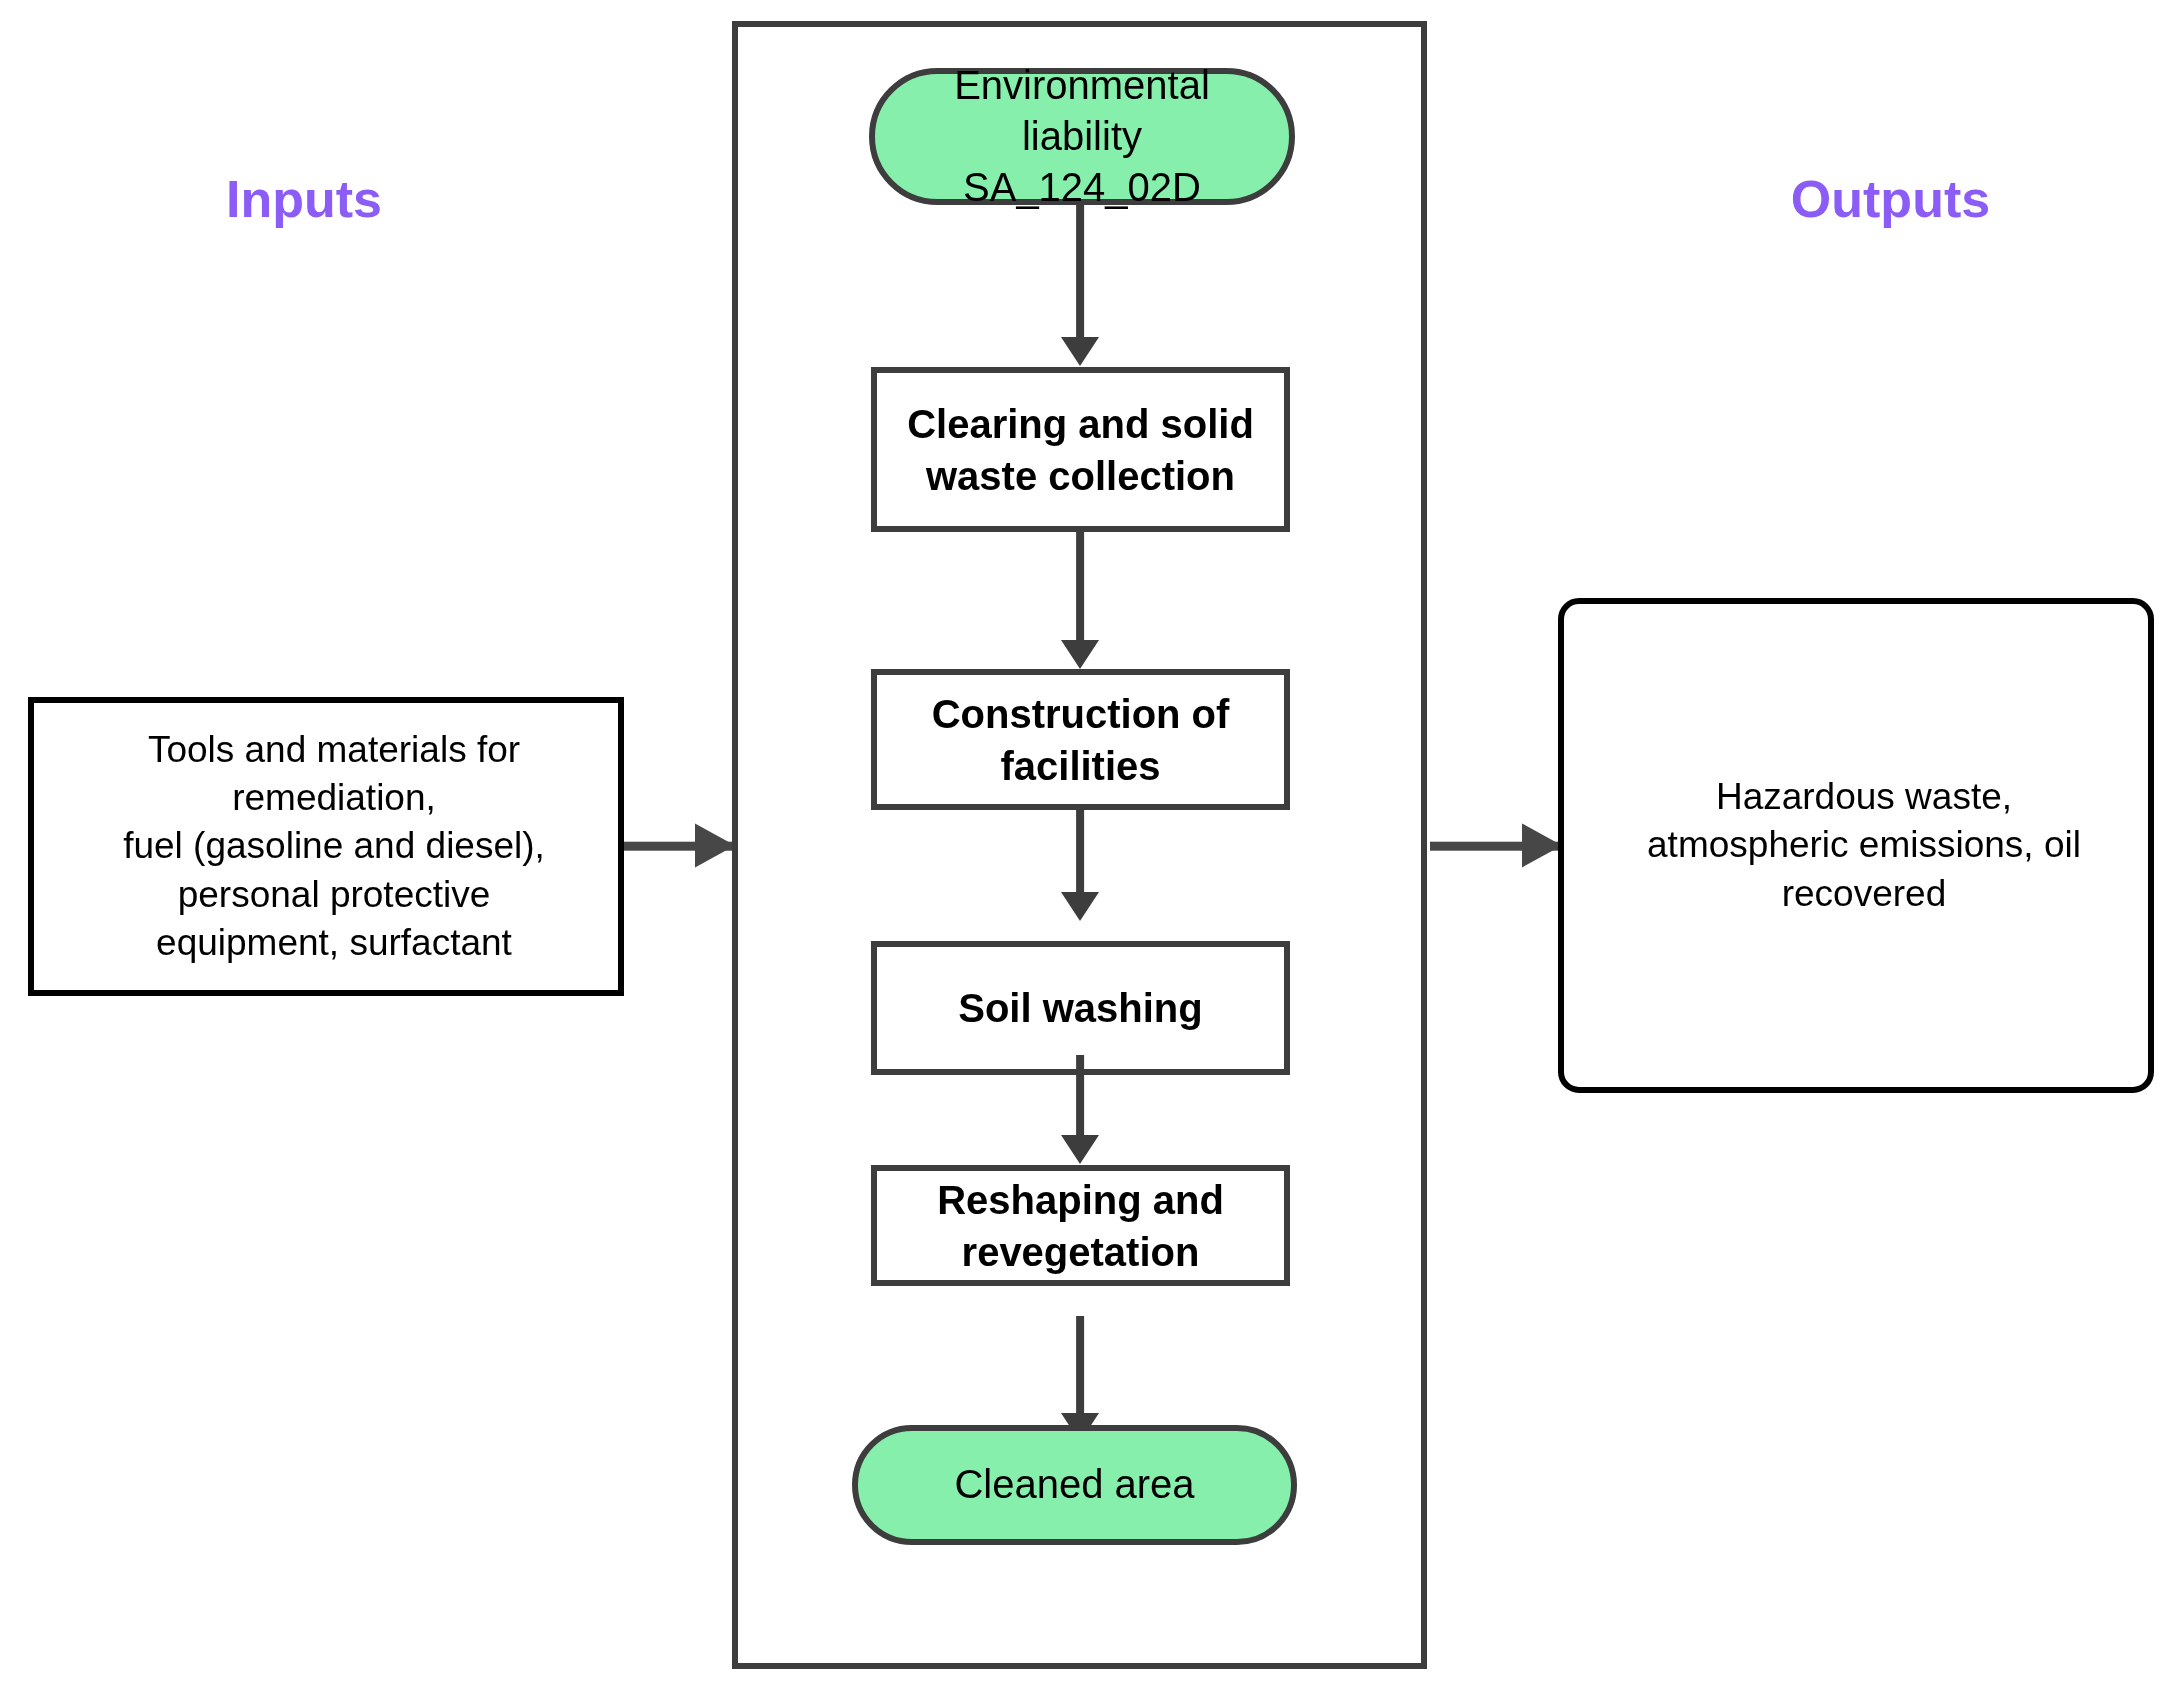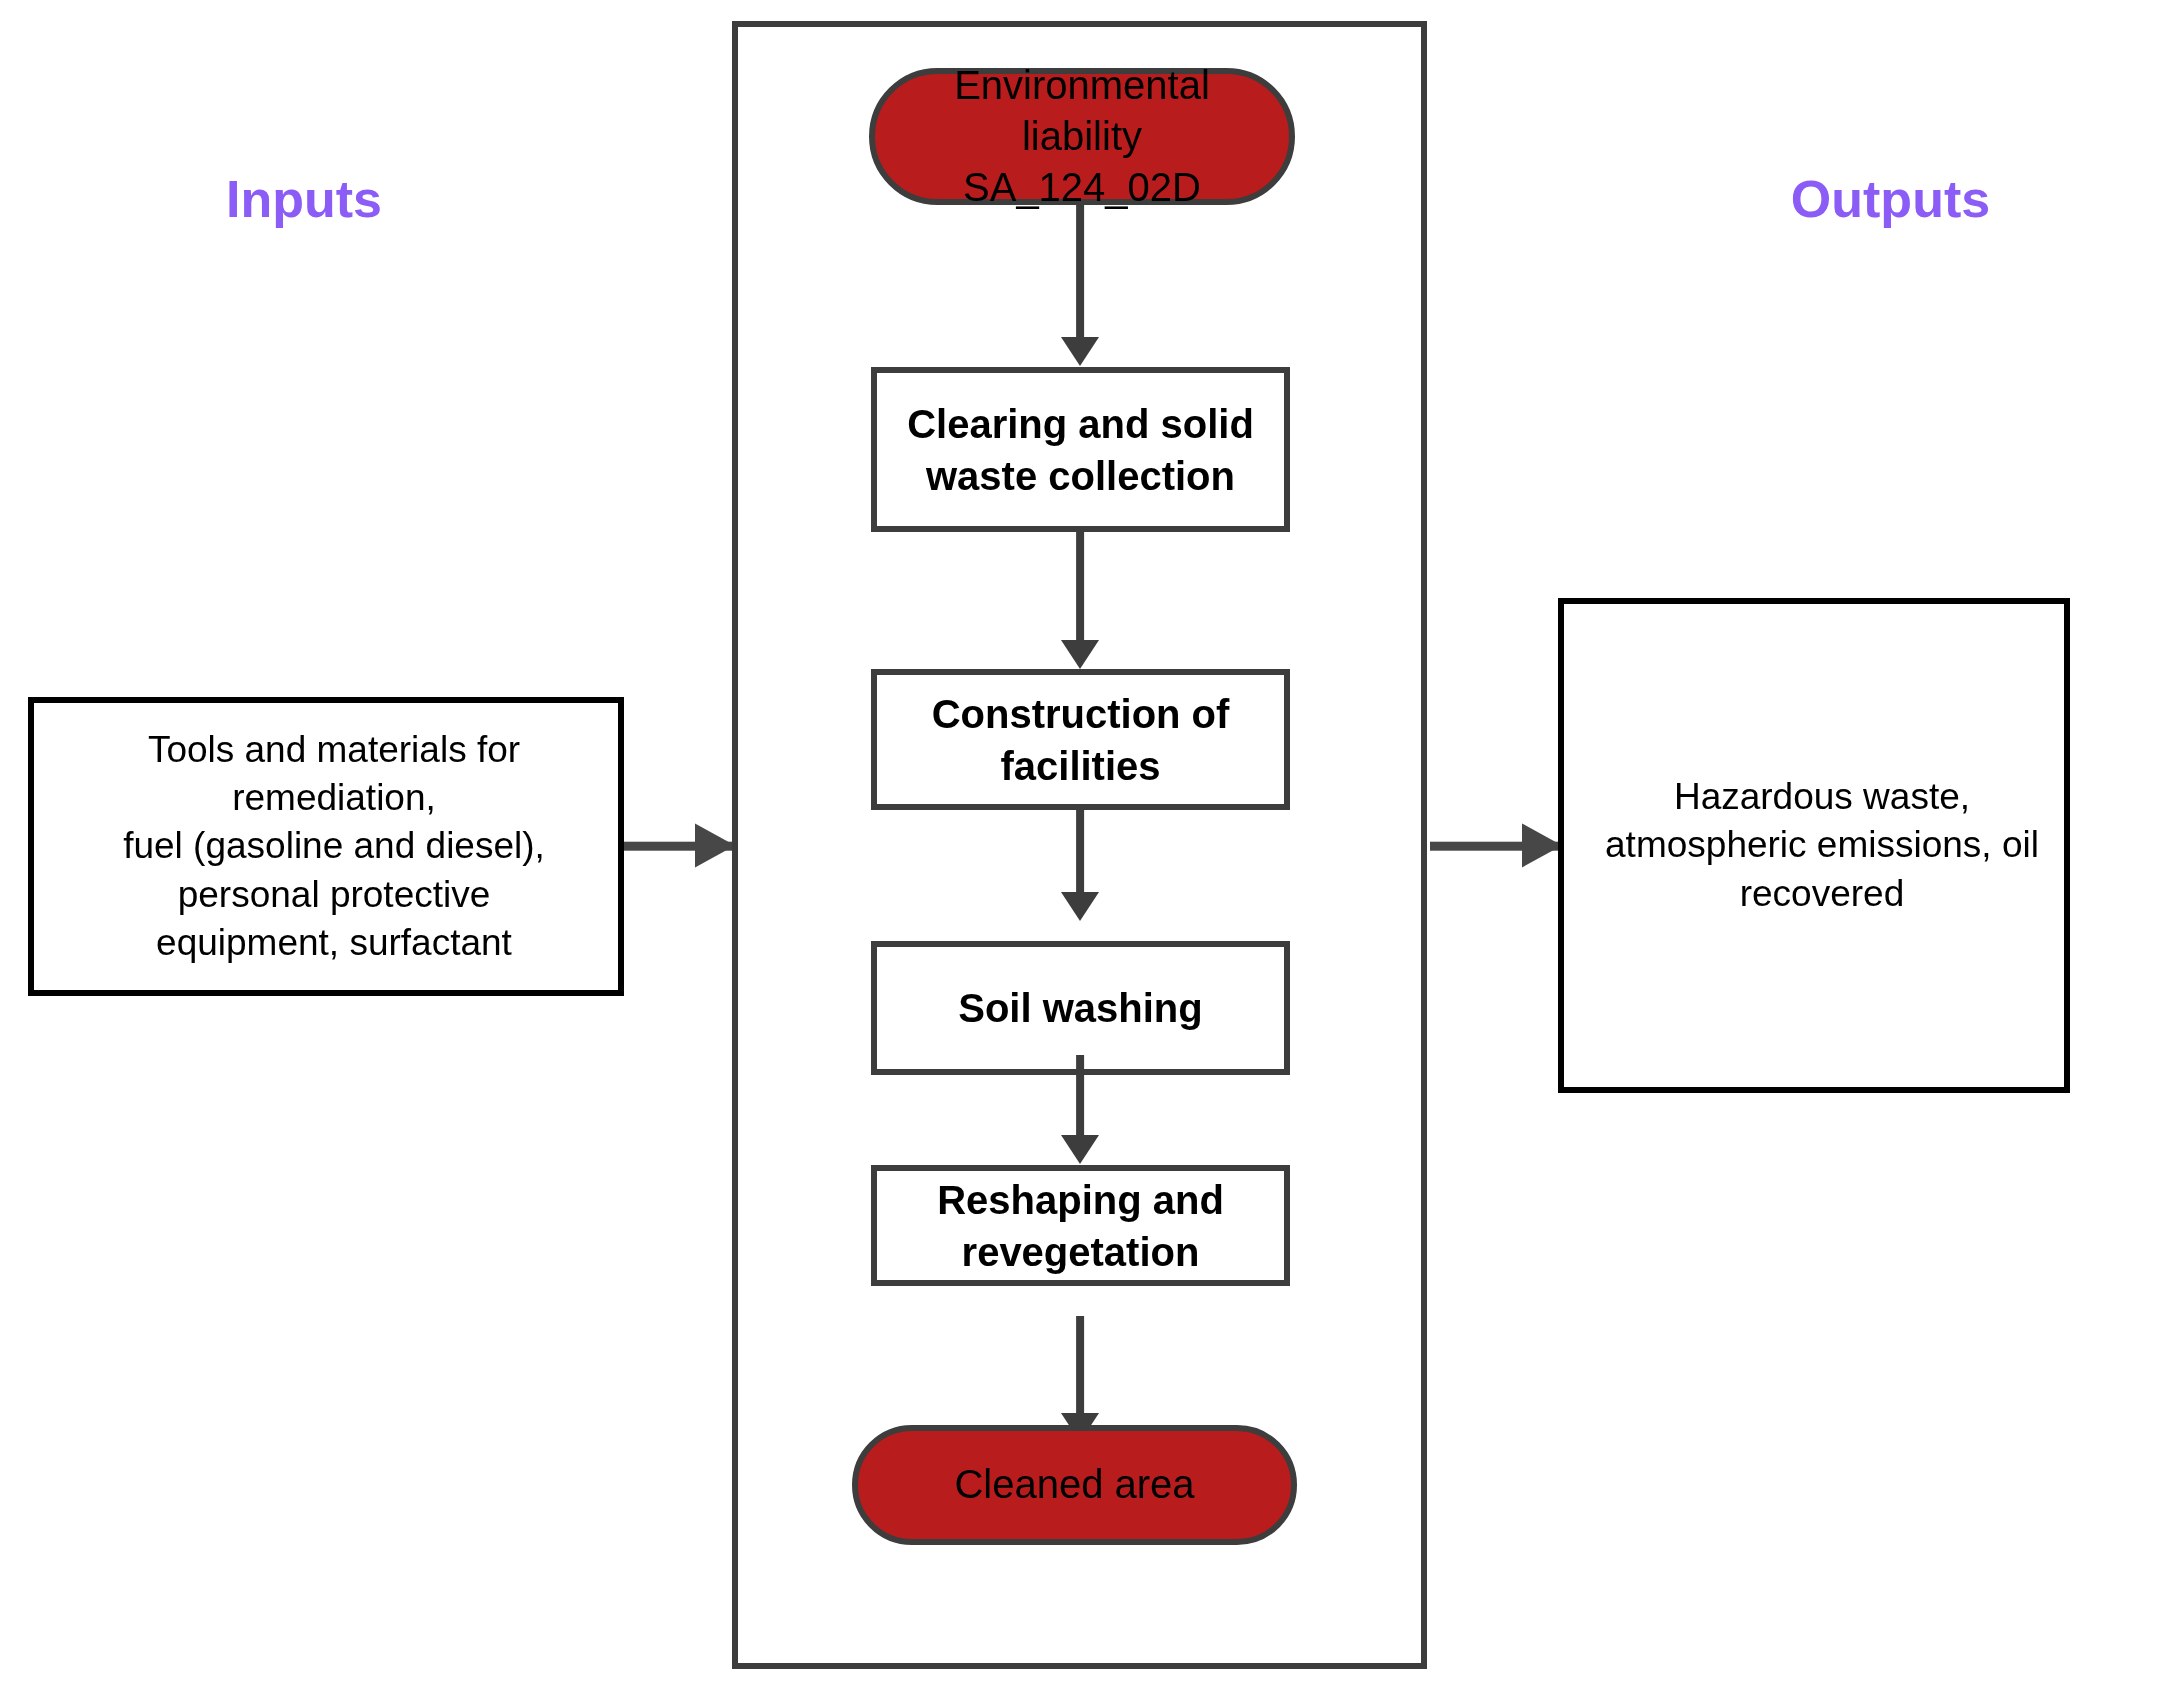--- a/index.html
+++ b/index.html
@@ -46,39 +46,39 @@
   }
   .io-box .box-text {
     font-size: 37px;
     line-height: 1.30;
     color: #000000;
     white-space: pre-line;
     padding: 0 8.7px;
   }
 
   #inputs-box  { left: 28px;   top: 697px; width: 596px;  height: 299px; }
-  #outputs-box { left: 1558px; top: 598px; width: 512px;  height: 495px; }
+  #outputs-box { left: 1558px; top: 598px; width: 596px;  height: 495px; border-radius: 21px; }
 
   
   #process-container {
     position: absolute;
     left: 732px;
     top: 21px;
     width: 695px;
     height: 1648px;
     box-sizing: border-box;
     border: 6px solid #3d3d3d;
     background: #ffffff;
   }
 
   
   .terminator {
     position: absolute;
     box-sizing: border-box;
-    background: #b91c1c;
+    background: #86efac;
     border: 6px solid #3d3d3d;
     border-radius: 868px;
     display: flex;
     align-items: center;
     justify-content: center;
     text-align: center;
   }
   .terminator .node-text {
     font-size: 40px;
     line-height: 1.28;

